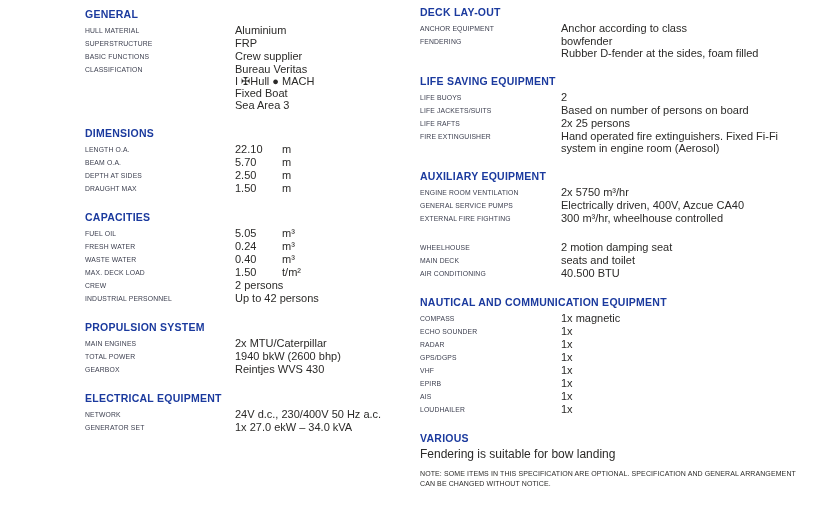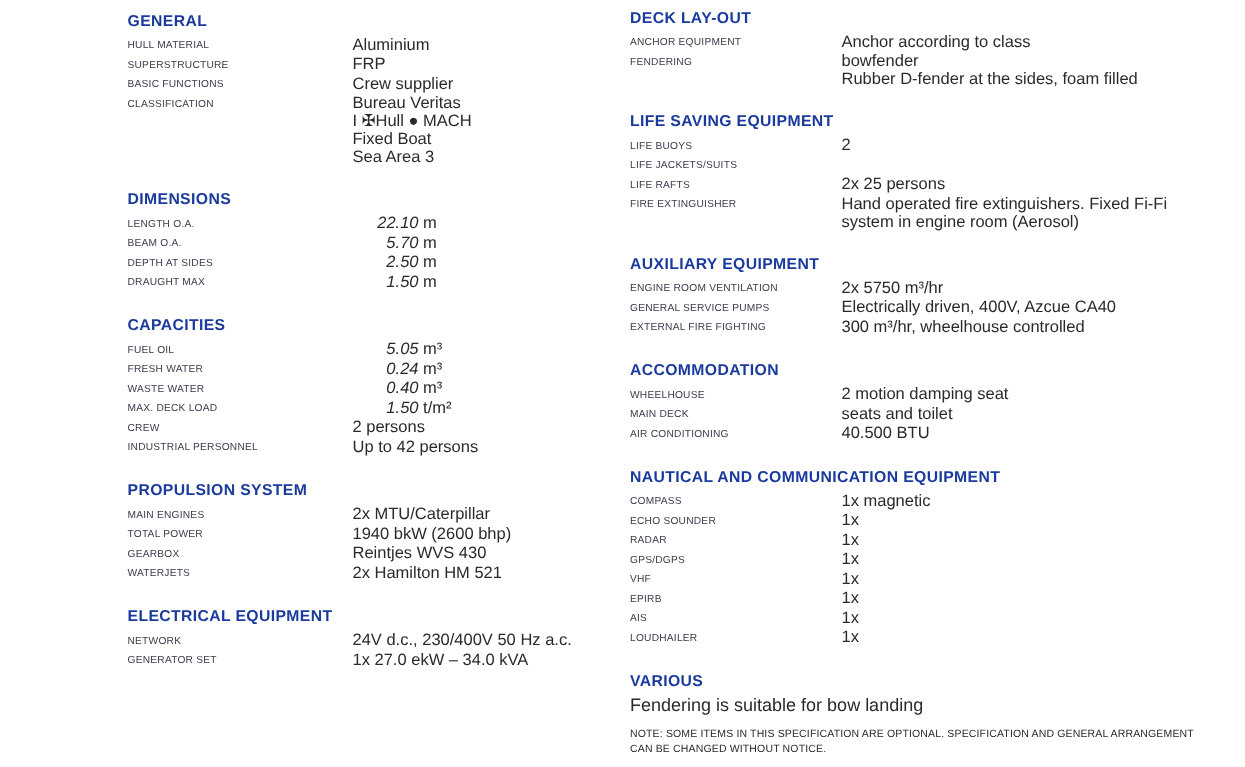--- a/index.html
+++ b/index.html
@@ -14,21 +14,21 @@
     letter-spacing:0.25px; margin:0 0 4px 0;
   }
   .row { display:flex; align-items:flex-start; }
   .spec-label {
     flex:0 0 127px; font-size:6.8px; color:#3a3d4d; line-height:12px;
     padding-top:1px; letter-spacing:0.15px; font-weight:500;
   }
   .col-right .spec-label { flex:0 0 118px; }
   .spec-value { font-size:11px; color:#2b2a28; line-height:12px;margin-left:23px; }
   .spec-value .line { line-height:12px; }
-  .val-num { display:inline-block; width:44px; text-align:right;font-style:italic; }
+  .val-num { display:inline-block; width:44px; text-align:left; }
   .free-text { font-size:12px; color:#2b2a28; line-height:12px; }
   .note {
     margin-top:9px; font-size:7px; color:#2b2a28; line-height:9.5px;
     max-width:378px; letter-spacing:0.1px;
   }
 </style>
 </head>
 <body>
 
 <div class="page">
@@ -110,24 +110,20 @@
           <div class="spec-value">2x MTU/Caterpillar</div>
         </div>
         <div class="row">
           <span class="spec-label">TOTAL POWER</span>
           <div class="spec-value">1940 bkW (2600 bhp)</div>
         </div>
         <div class="row">
           <span class="spec-label">GEARBOX</span>
           <div class="spec-value">Reintjes WVS 430</div>
         </div>
-        <div class="row">
-          <span class="spec-label">WATERJETS</span>
-          <div class="spec-value">2x Hamilton HM 521</div>
-        </div>
       </div>
       <div class="section">
         <div class="section-title">ELECTRICAL EQUIPMENT</div>
         <div class="row">
           <span class="spec-label">NETWORK</span>
           <div class="spec-value">24V d.c., 230/400V  50 Hz a.c.</div>
         </div>
         <div class="row">
           <span class="spec-label">GENERATOR SET</span>
           <div class="spec-value">1x 27.0 ekW – 34.0 kVA</div>
@@ -150,20 +146,21 @@
         </div>
       </div>
       <div class="section">
         <div class="section-title">LIFE SAVING EQUIPMENT</div>
         <div class="row">
           <span class="spec-label">LIFE BUOYS</span>
           <div class="spec-value">2</div>
         </div>
         <div class="row">
           <span class="spec-label">LIFE JACKETS/SUITS</span>
+          <div class="spec-value">Based on number of persons on board</div>
         </div>
         <div class="row">
           <span class="spec-label">LIFE RAFTS</span>
           <div class="spec-value">2x 25 persons</div>
         </div>
         <div class="row">
           <span class="spec-label">FIRE EXTINGUISHER</span>
           <div class="spec-value">
             <div class="line">Hand operated fire extinguishers. Fixed Fi-Fi</div>
             <div class="line">system in engine room (Aerosol)</div>
@@ -179,21 +176,20 @@
         <div class="row">
           <span class="spec-label">GENERAL SERVICE PUMPS</span>
           <div class="spec-value">Electrically driven, 400V, Azcue CA40</div>
         </div>
         <div class="row">
           <span class="spec-label">EXTERNAL FIRE FIGHTING</span>
           <div class="spec-value">300 m³/hr, wheelhouse controlled</div>
         </div>
       </div>
       <div class="section">
-        <div class="section-title">ACCOMMODATION</div>
         <div class="row">
           <span class="spec-label">WHEELHOUSE</span>
           <div class="spec-value">2 motion damping seat</div>
         </div>
         <div class="row">
           <span class="spec-label">MAIN DECK</span>
           <div class="spec-value">seats and toilet</div>
         </div>
         <div class="row">
           <span class="spec-label">AIR CONDITIONING</span>

